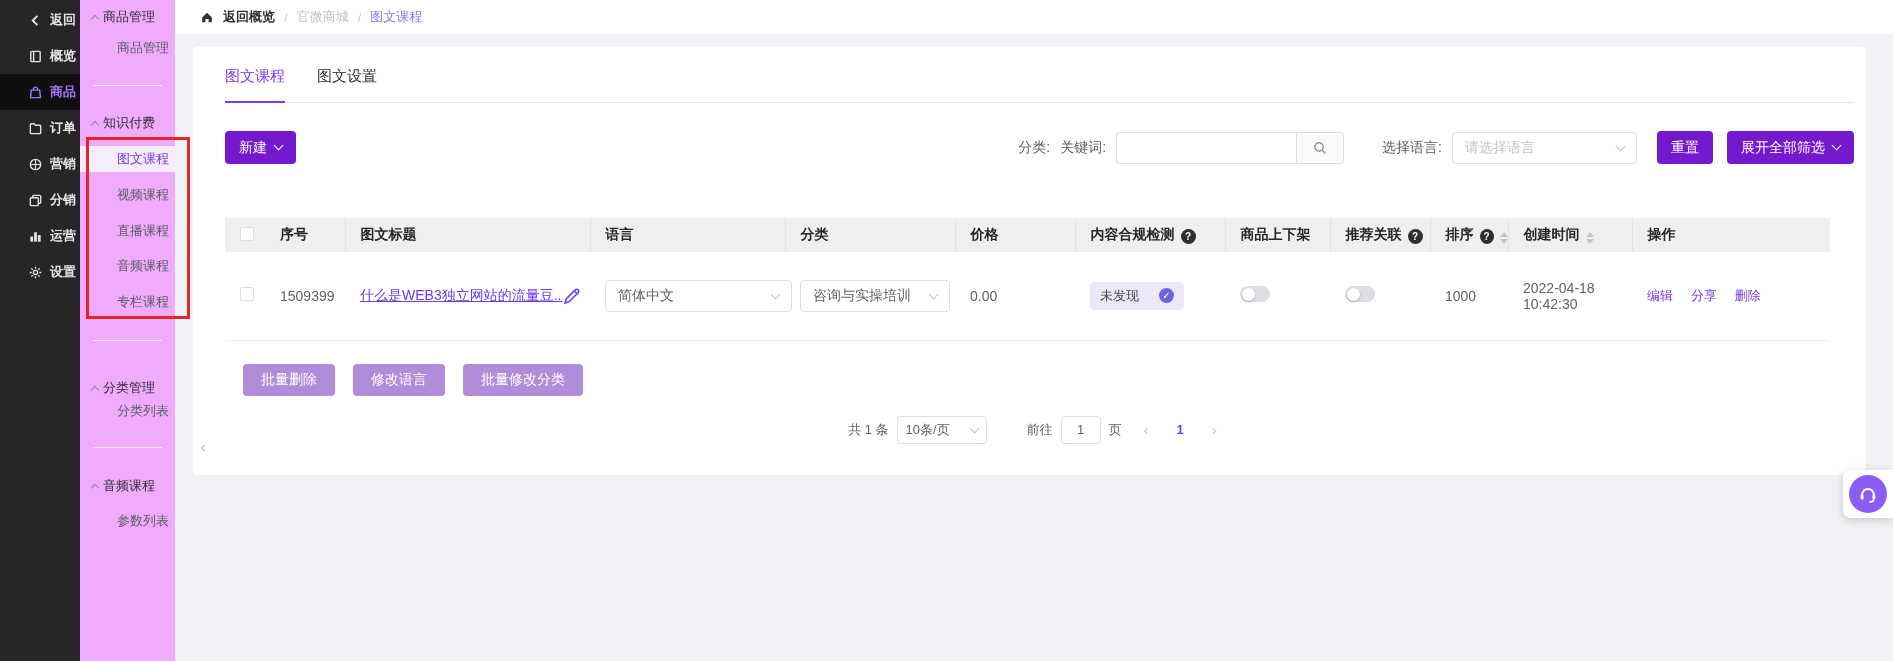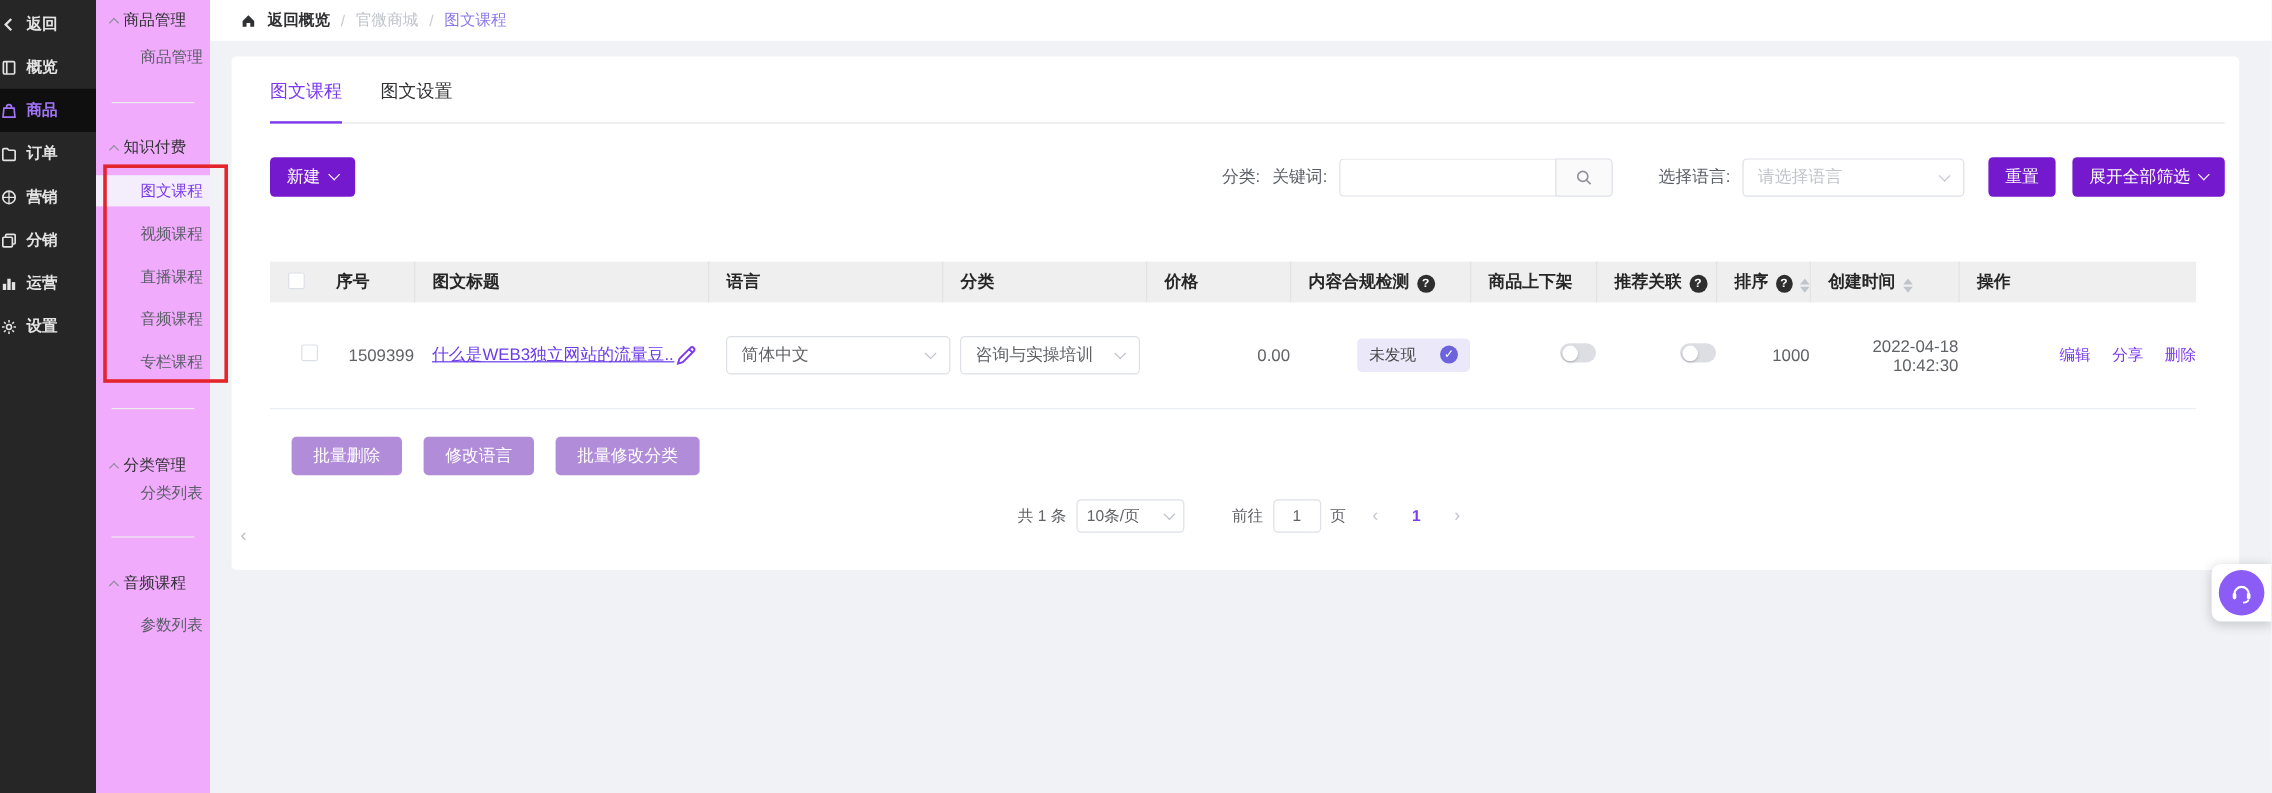--- a/index.html
+++ b/index.html
@@ -2,21 +2,21 @@
 <html><head>
 <meta charset="utf-8">
 <style>
   * { margin:0; padding:0; box-sizing:border-box; }
   html,body { width:1893px; height:661px; overflow:hidden;
     font-family:"Liberation Sans","DejaVu Sans",sans-serif; background:#f0f2f5; }
   #app { display:flex; width:100%; height:100%; position:relative; }
 
   
   .psb { width:80px; background:#262626; flex-shrink:0; padding-top:2px; z-index:3; }
-  .psb-item { height:36px; display:flex; align-items:center; gap:7px; padding-left:0;
+  .psb-item { height:36px; display:flex; align-items:center; gap:7px; padding-left:28px;
     color:#e3e3e3; font-size:13px; font-weight:700; cursor:pointer; }
   .psb-item svg { width:15px; height:15px; flex-shrink:0; }
   .psb-item.active { background:#0f0f0f; color:#a274f8; }
 
   
   .ssb { width:95px; background:#f0abfc; flex-shrink:0; position:relative; z-index:2; }
   .grp-header { position:absolute; left:12px; font-size:13px; color:#303133; display:flex; align-items:center; }
   .grp-caret { width:6px; height:6px; border-left:1.5px solid #8a8f99; border-top:1.5px solid #8a8f99;
     transform:rotate(45deg); display:inline-block; margin:3px 5px 0 0; }
   .ssb-item { position:absolute; left:0; width:100%; height:26px; line-height:26px;
@@ -66,21 +66,21 @@
     font-family:inherit; }
   .kw-btn { width:48px; height:32px; border:1px solid #dcdfe6; border-radius:0 4px 4px 0;
     background:#fafafa; display:flex; align-items:center; justify-content:center; cursor:pointer; }
 
   
   table { border-collapse:collapse; table-layout:fixed; width:1605px; margin-top:54px; }
   thead tr { background:#efefef; height:34px; }
   th { font-size:14px; color:#262626; font-weight:700; text-align:left; padding-left:15px; white-space:nowrap; }
   th:nth-child(n+3) { border-left:1px solid #e2e2e2; }
   .th-inner { display:flex; align-items:flex-end; gap:6px; }
-  tbody tr { height:88px; border-bottom:1px solid #ebeef5;text-align:right; }
+  tbody tr { height:88px; border-bottom:1px solid #ebeef5; }
   td { font-size:14px; color:#606266; padding-left:15px; vertical-align:middle; }
   .chk { width:14px; height:14px; border:1px solid #dcdfe6; border-radius:2px; background:#fff;
     display:inline-block; cursor:pointer; }
   .title-cell { display:flex; align-items:center; justify-content:space-between; padding-right:8px; }
   .title-link { color:#6c3be8; text-decoration:underline; cursor:pointer; font-size:14px;
     white-space:nowrap; overflow:hidden; }
   .row-sel { height:32px; }
   .help-icon { width:15px; height:15px; border-radius:50%; background:#2e2e2e; color:#fff;
     font-size:10px; font-weight:700; display:inline-flex; align-items:center; justify-content:center; }
   .sort-icons { display:inline-flex; flex-direction:column; gap:2px; }

